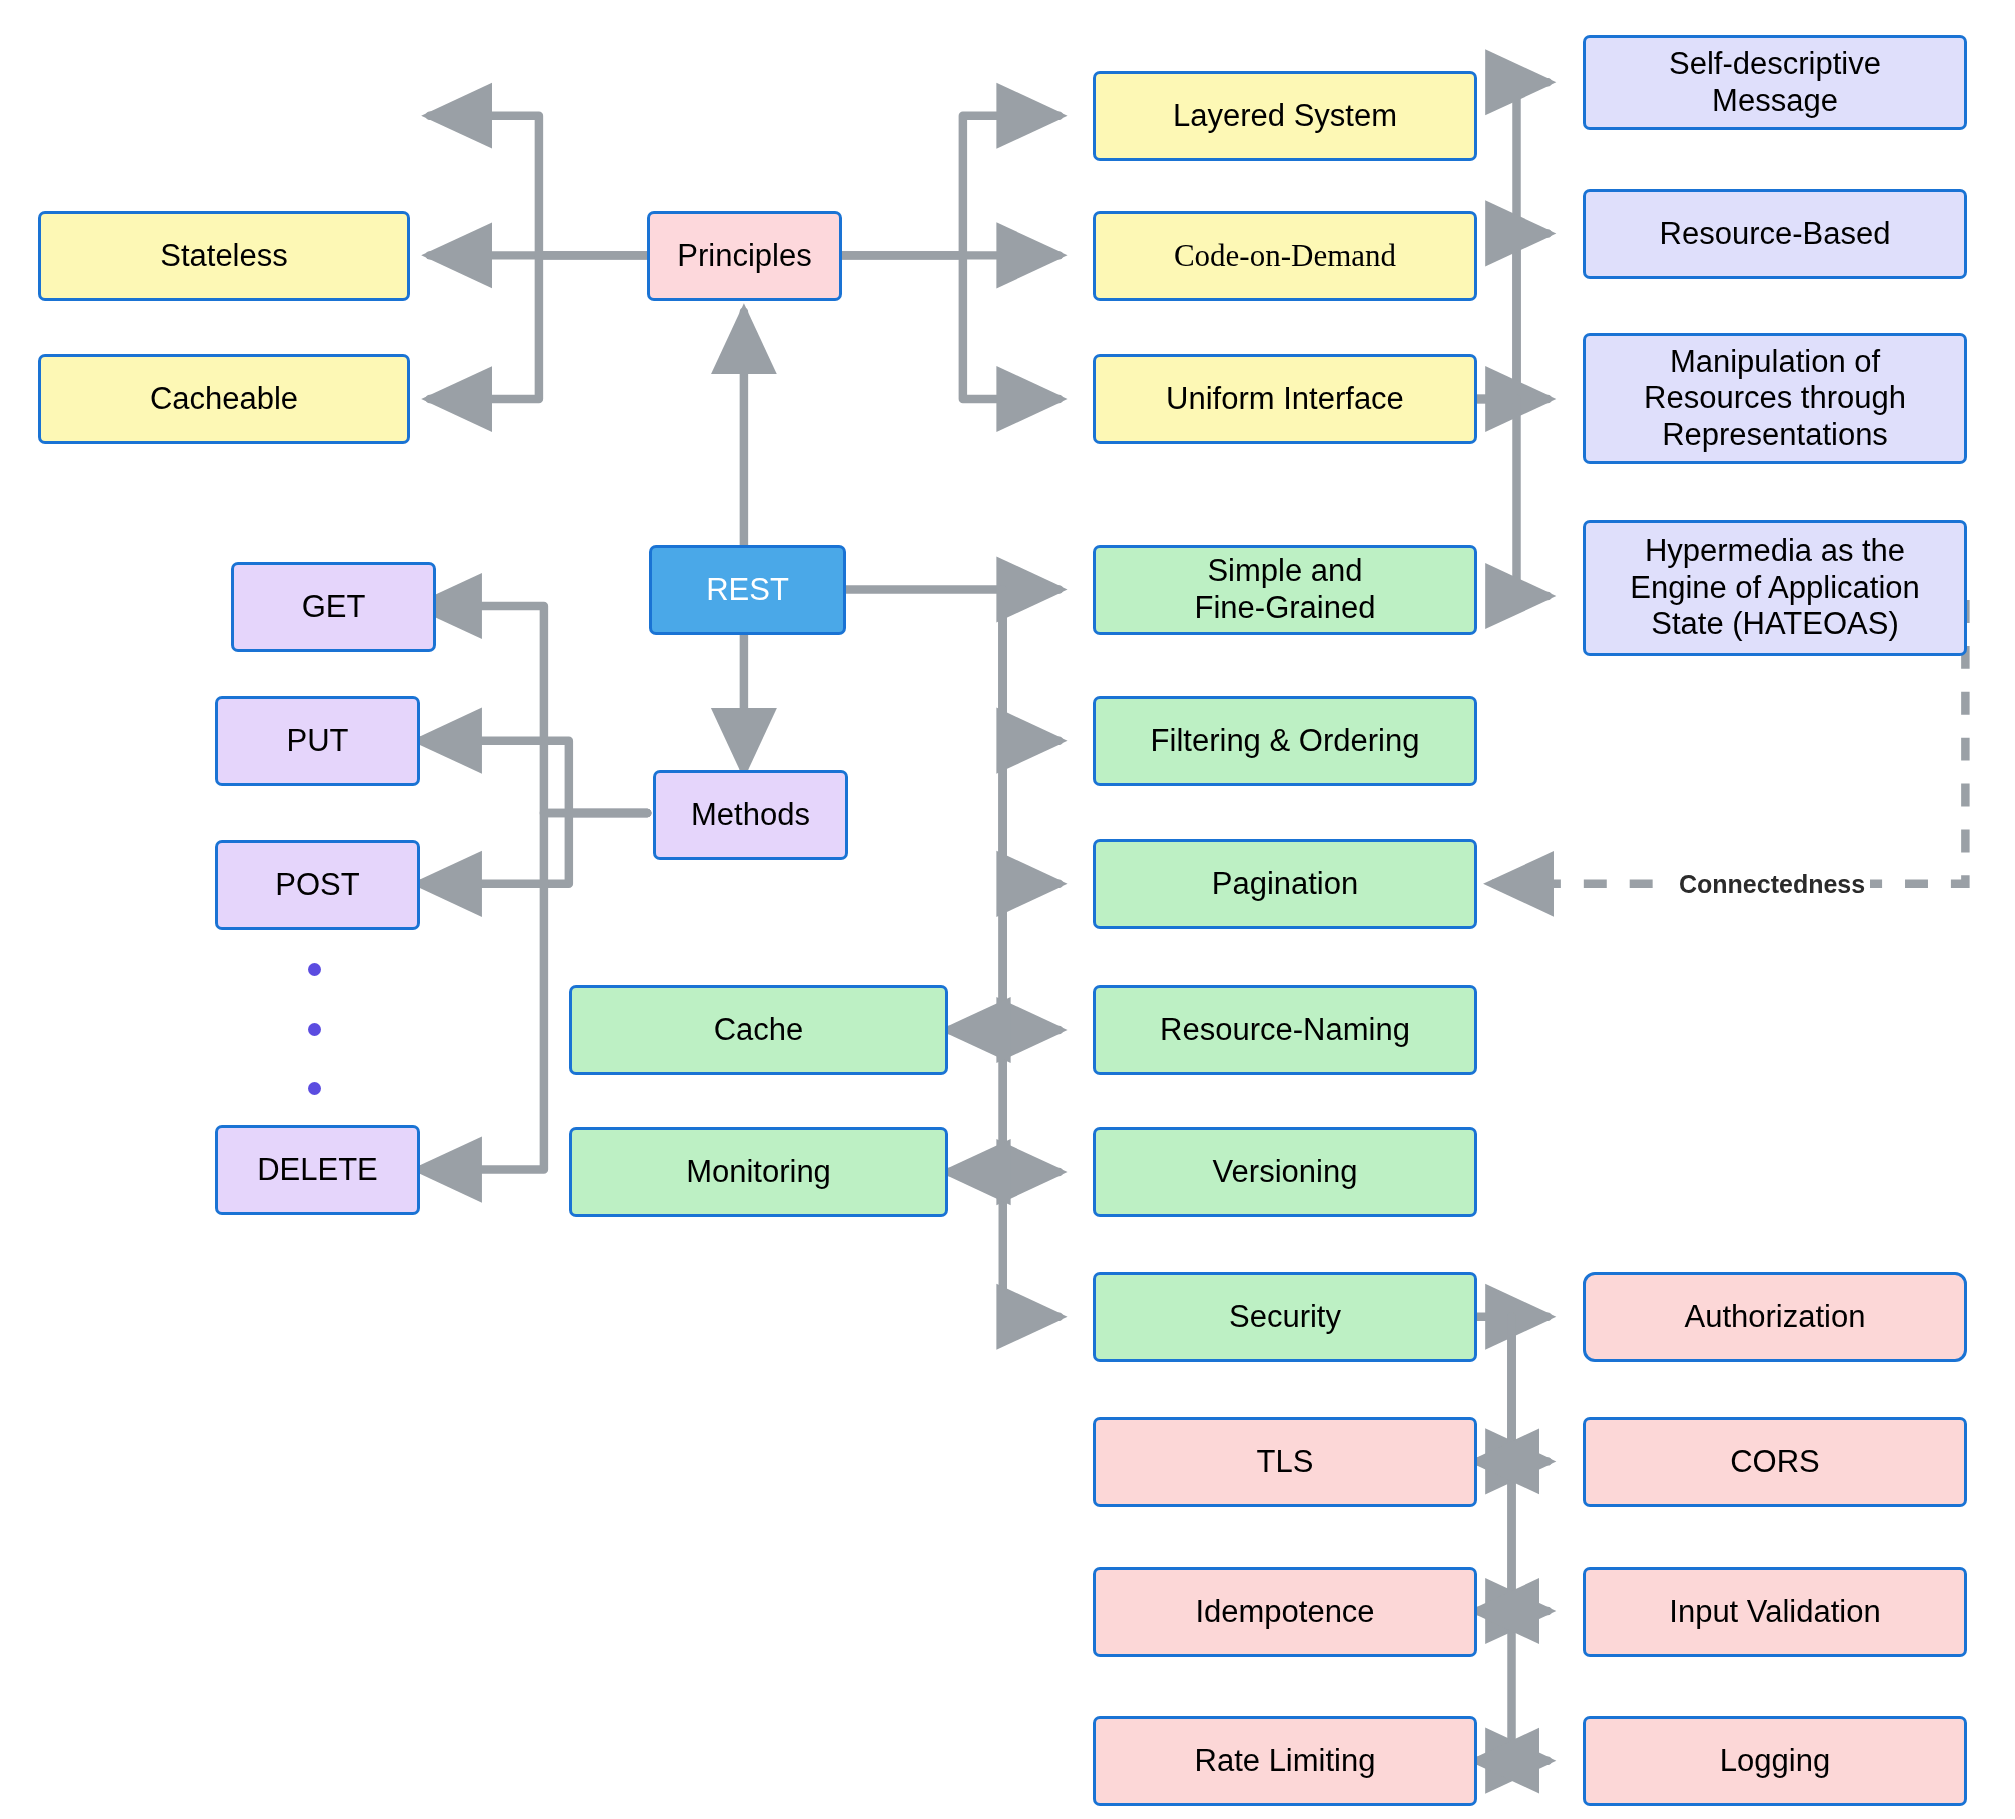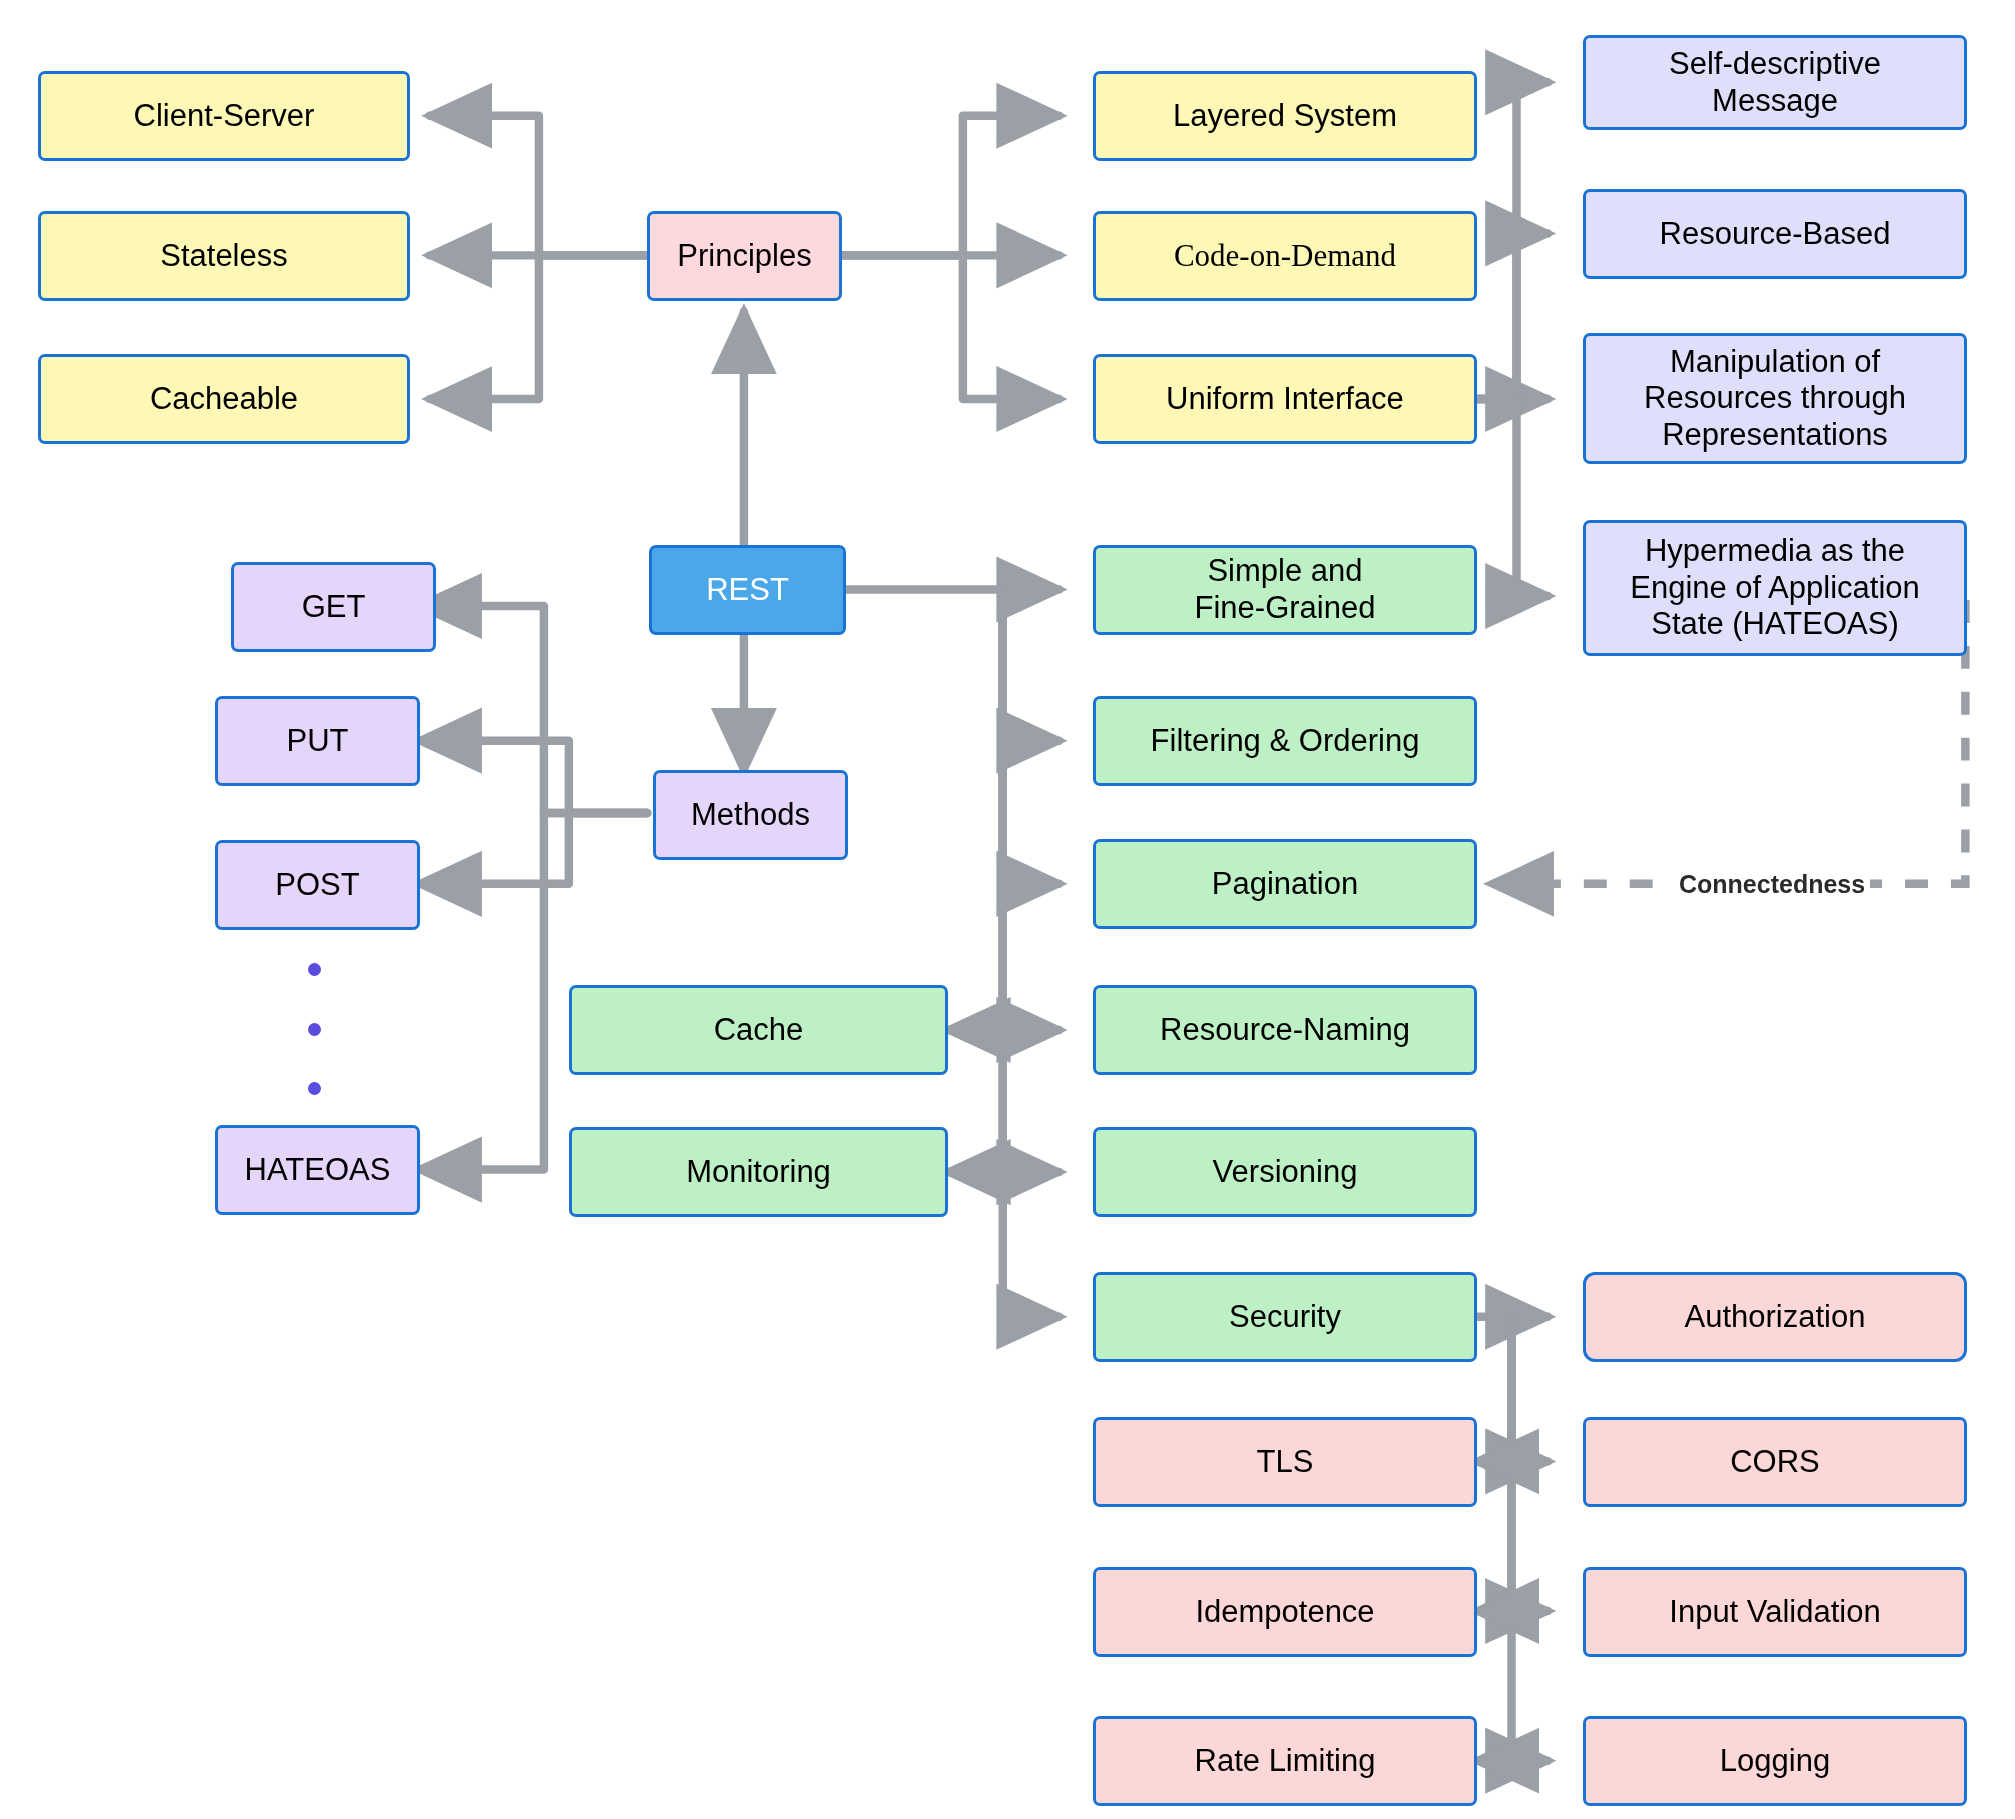--- a/index.html
+++ b/index.html
@@ -74,23 +74,20 @@
       <path d="M3030,2640 L3030,3530 L3103,3530"></path>
 
       <path d="M3030,2930 L2960,2930"></path>
       <path d="M3030,3230 L2960,3230"></path>
       <path d="M3030,3530 L2960,3530"></path>
     </g>
 
     <path d="M3580,1195 L3940,1195 L3940,1772 L2990,1772" fill="none" stroke="#9aa0a6" stroke-width="17" stroke-linecap="butt" stroke-dasharray="46 46" marker-end="url(#ahd)"></path>
   </svg>
 
-  <div class="node n-yellow" style="left:38px;top:71px;width:372px;height:90px;">
-    <span>Client-Server</span>
-  </div>
   <div class="node n-yellow" style="left:38px;top:211px;width:372px;height:90px;">
     <span>Stateless</span>
   </div>
   <div class="node n-yellow" style="left:38px;top:354px;width:372px;height:90px;">
     <span>Cacheable</span>
   </div>
 
   <div class="node n-pink" style="left:647px;top:211px;width:195px;height:90px;">
     <span>Principles</span>
   </div>
@@ -107,21 +104,21 @@
   <div class="node n-purple" style="left:215px;top:696px;width:205px;height:90px;">
     <span>PUT</span>
   </div>
   <div class="node n-purple" style="left:215px;top:840px;width:205px;height:90px;">
     <span>POST</span>
   </div>
   <div class="dot" style="left:308px;top:963px;"></div>
   <div class="dot" style="left:308px;top:1023px;"></div>
   <div class="dot" style="left:308px;top:1082px;"></div>
   <div class="node n-purple" style="left:215px;top:1125px;width:205px;height:90px;">
-    <span>HATEOAS</span>
+    <span>DELETE</span>
   </div>
 
   <div class="node n-yellow" style="left:1093px;top:71px;width:384px;height:90px;">
     <span>Layered System</span>
   </div>
   <div class="node n-yellow" style="left:1093px;top:211px;width:384px;height:90px;font-family:Liberation Serif, serif;">
     <span>Code-on-Demand</span>
   </div>
   <div class="node n-yellow" style="left:1093px;top:354px;width:384px;height:90px;">
     <span>Uniform Interface</span>

